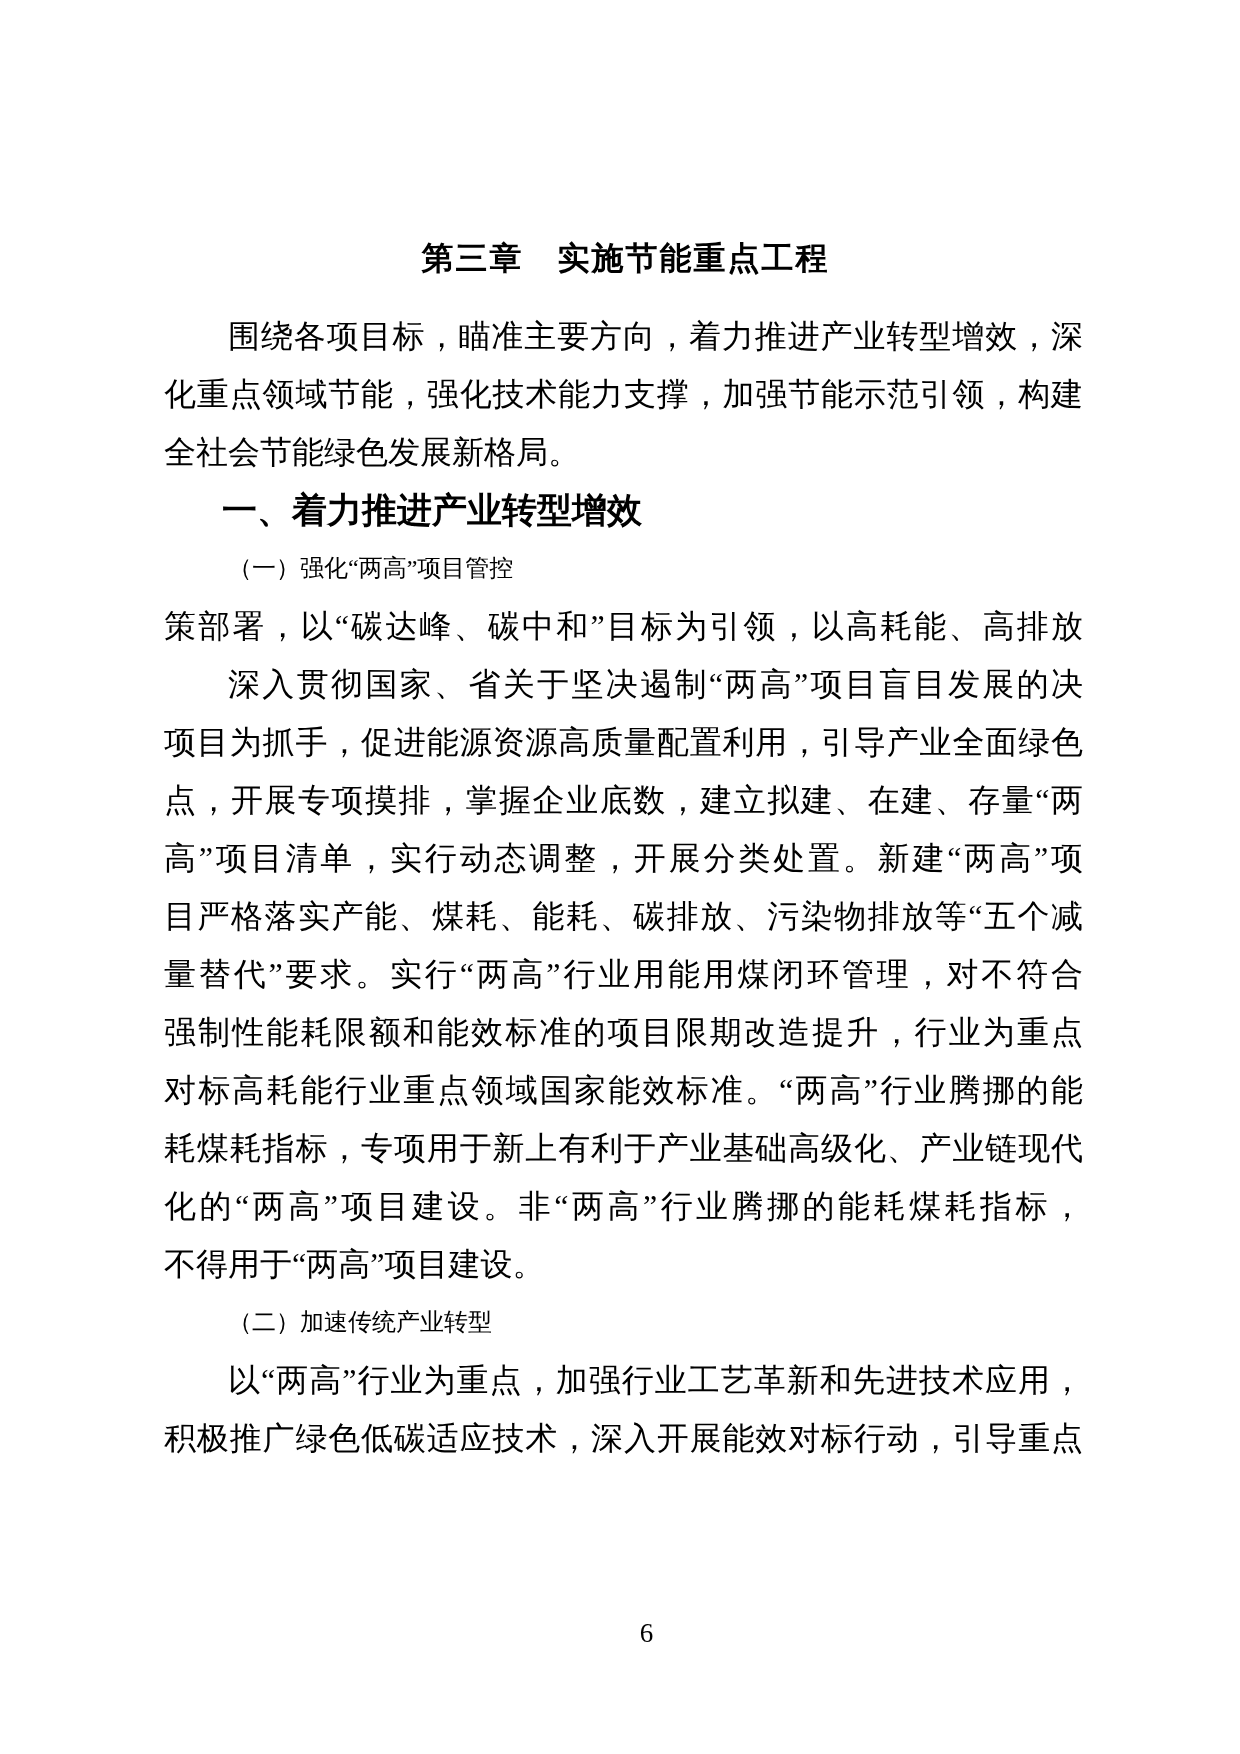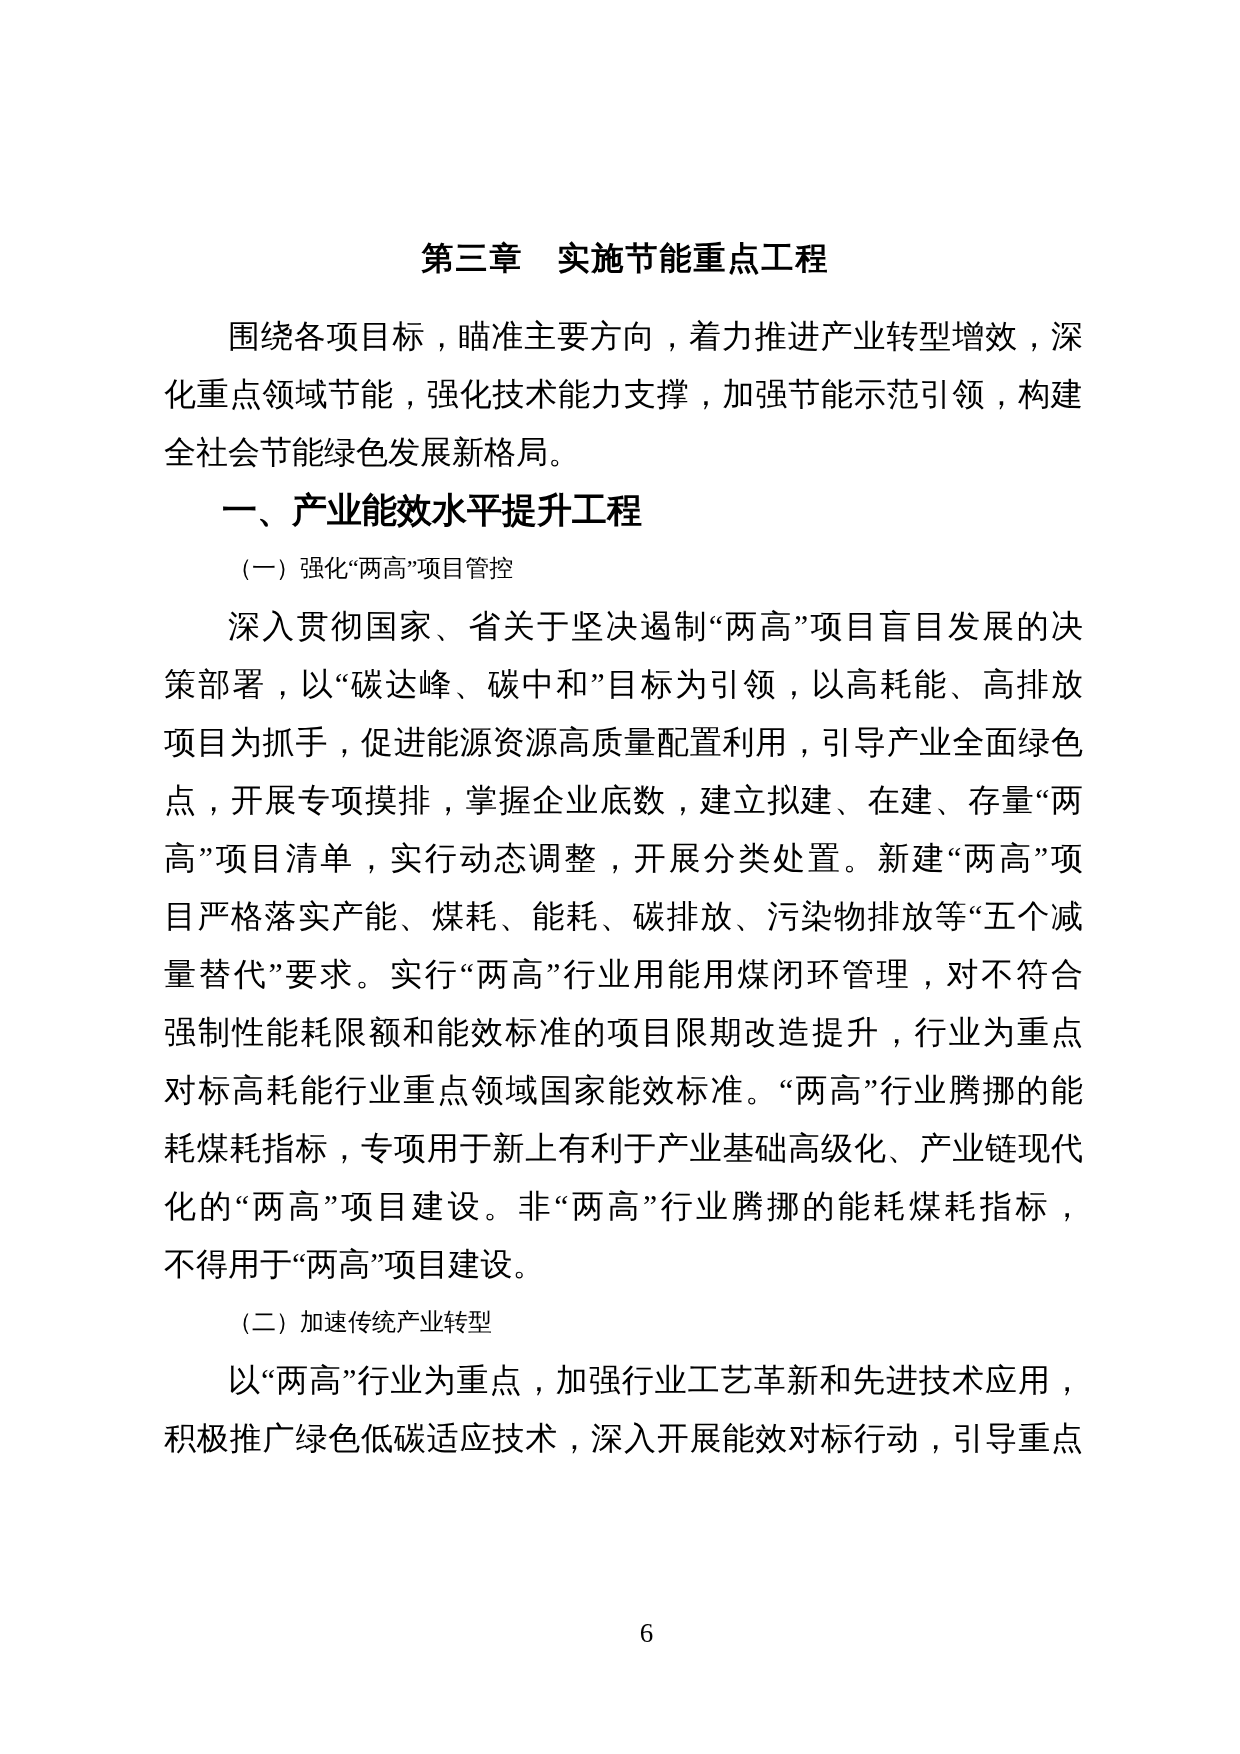--- a/index.html
+++ b/index.html
@@ -69,25 +69,25 @@
 
 <div class="page">
 
   <div class="chapter-title">第三章　实施节能重点工程</div>
 
   <div class="text-block">
     <div class="line indent jl">围绕各项目标，瞄准主要方向，着力推进产业转型增效，深</div>
     <div class="line jl">化重点领域节能，强化技术能力支撑，加强节能示范引领，构建</div>
     <div class="line">全社会节能绿色发展新格局。</div>
 
-    <div class="line h1">一、产业能效水平提升工程</div>
+    <div class="line h1">一、着力推进产业转型增效</div>
     <div class="line h2">（一）强化“两高”项目管控</div>
 
+    <div class="line jl">策部署，以“碳达峰、碳中和”目标为引领，以高耗能、高排放</div>
     <div class="line indent jl">深入贯彻国家、省关于坚决遏制“两高”项目盲目发展的决</div>
-    <div class="line jl">策部署，以“碳达峰、碳中和”目标为引领，以高耗能、高排放</div>
     <div class="line jl">项目为抓手，促进能源资源高质量配置利用，引导产业全面绿色</div>
     <div class="line jl">点，开展专项摸排，掌握企业底数，建立拟建、在建、存量“两</div>
     <div class="line jl">高”项目清单，实行动态调整，开展分类处置。新建“两高”项</div>
     <div class="line jl">目严格落实产能、煤耗、能耗、碳排放、污染物排放等“五个减</div>
     <div class="line jl">量替代”要求。实行“两高”行业用能用煤闭环管理，对不符合</div>
     <div class="line jl">强制性能耗限额和能效标准的项目限期改造提升，行业为重点</div>
     <div class="line jl">对标高耗能行业重点领域国家能效标准。“两高”行业腾挪的能</div>
     <div class="line jl">耗煤耗指标，专项用于新上有利于产业基础高级化、产业链现代</div>
     <div class="line jl">化的“两高”项目建设。非“两高”行业腾挪的能耗煤耗指标，</div>
     <div class="line">不得用于“两高”项目建设。</div>

